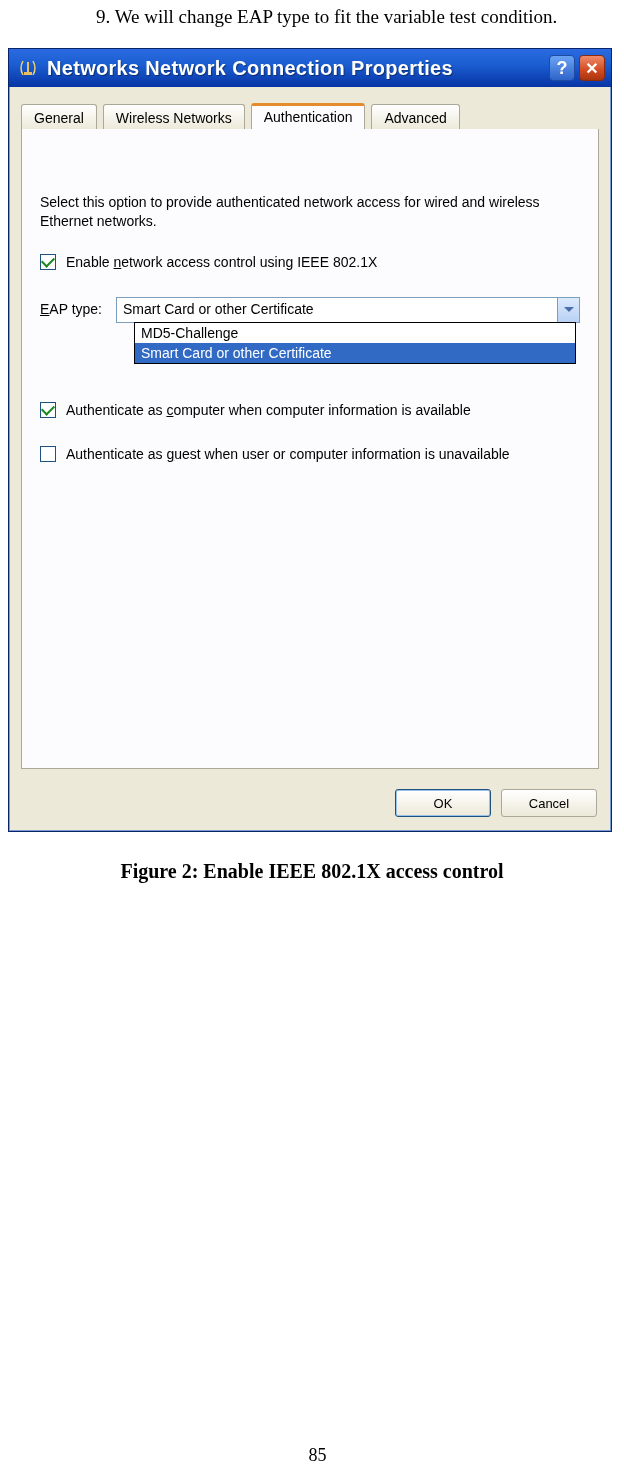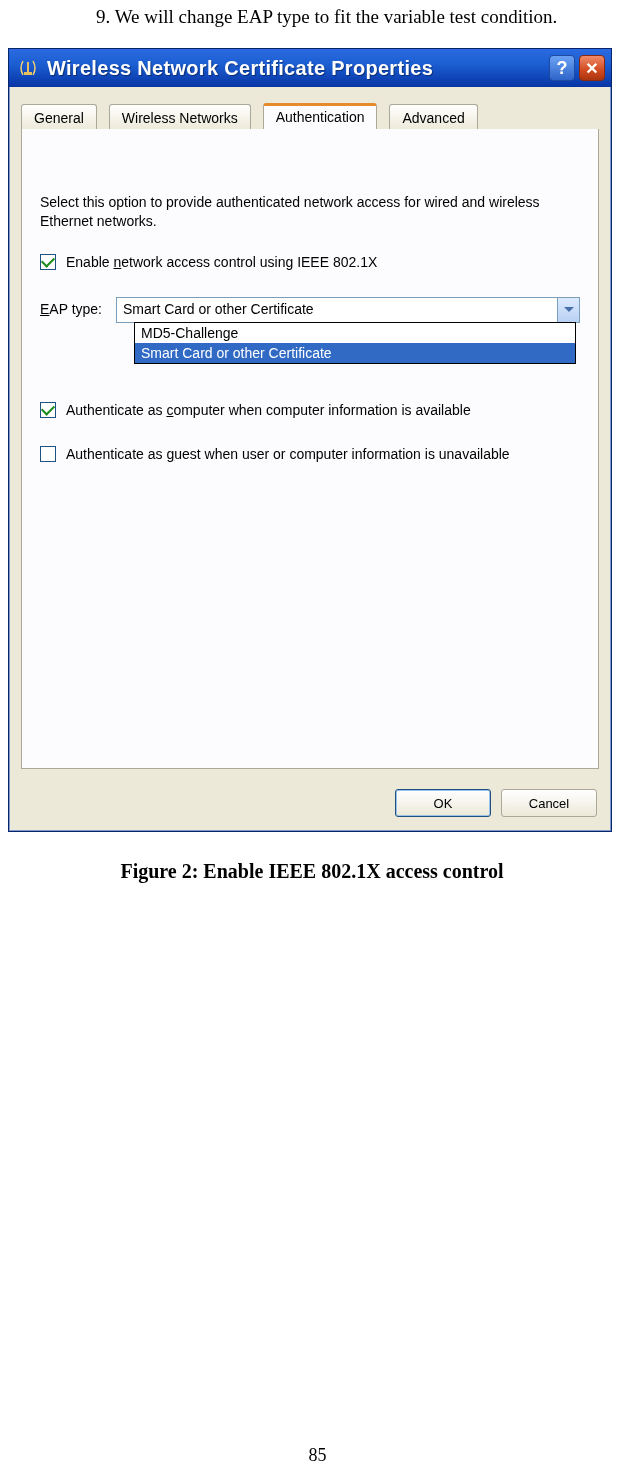--- a/index.html
+++ b/index.html
@@ -70,21 +70,21 @@
   }
   .tbtn.close {
     background: linear-gradient(to bottom, #f08b6a, #d24a1f 60%, #a93410);
     border: 1px solid #8a2a0c;
     font-size: 16px;
   }
   .tabs {
     display:flex;
     align-items:flex-end;
     padding: 10px 12px 0 12px;
-    gap: 12px;
+    gap: 6px;
     height: 42px;
     position: relative;
   }
   .tabs::after {
     content:"";
     position:absolute;
     left:12px; right:12px; bottom:-1px;
     height:1px;
     background:#aca899;
   }
@@ -246,21 +246,21 @@
 
     <div class="titlebar">
       <span class="title-icon">
         <svg width="20" height="20" viewBox="0 0 20 20">
           <rect x="9" y="4" width="2" height="12" fill="#e8c060"></rect>
           <rect x="6" y="14" width="8" height="3" fill="#e8c060"></rect>
           <path d="M5 3 Q1 10 5 17" stroke="#f0d070" stroke-width="1.5" fill="none"></path>
           <path d="M15 3 Q19 10 15 17" stroke="#f0d070" stroke-width="1.5" fill="none"></path>
         </svg>
       </span>
-      <span class="title-text">Wireless Network Certificate Properties</span>
+      <span class="title-text">Networks Network Connection Properties</span>
       <div class="title-buttons">
         <div class="tbtn help">?</div>
         <div class="tbtn close">✕</div>
       </div>
     </div>
 
     <div class="tabs">
       <div class="tab">General</div>
       <div class="tab">Wireless Networks</div>
       <div class="tab active">Authentication</div>

